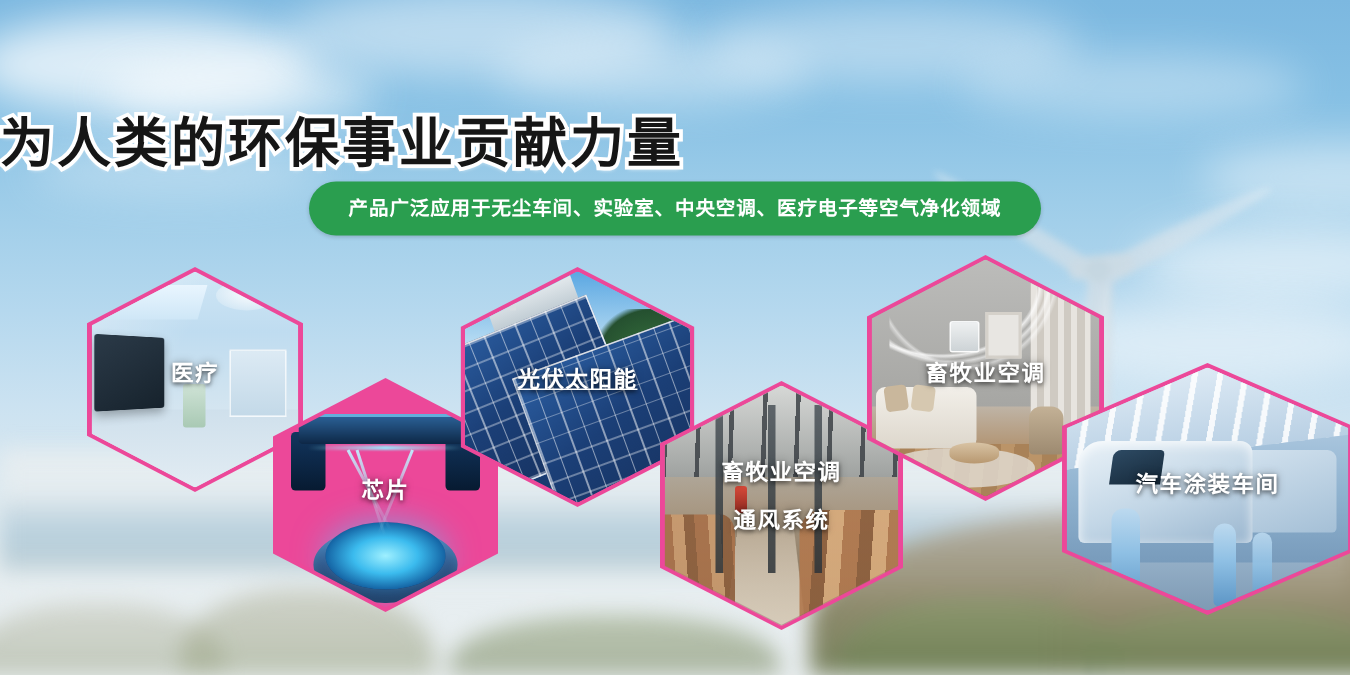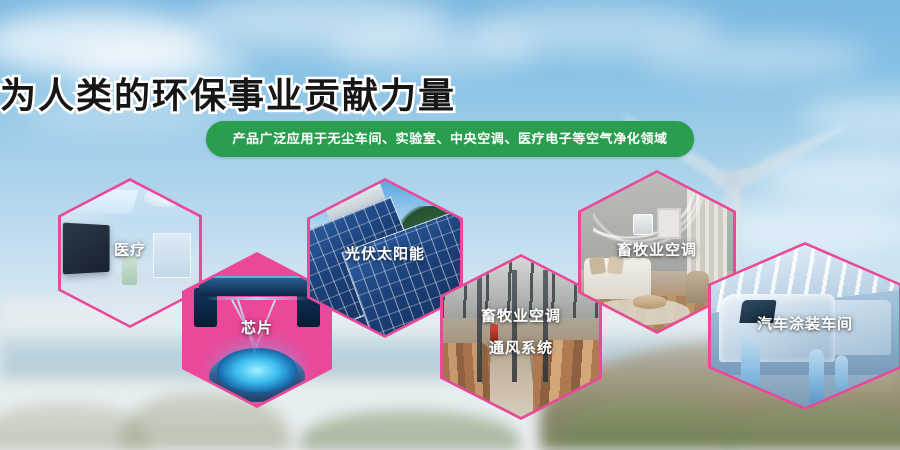--- a/index.html
+++ b/index.html
@@ -558,21 +558,21 @@
     <div class="hex" style="left:307px; top:178px; width:156px; height:160px;">
       <div class="hex-inner">
         <div class="hex-photo ph-solar">
           <div class="sky2"></div>
           <div class="trees"></div>
           <div class="roof"></div>
           <div class="pipe"></div>
           <div class="panel p1"></div>
           <div class="panel p2"></div>
         </div>
-        <div class="hex-label" style="top:62px;">光伏太阳能</div>
+        <div class="hex-label" style="top:62px;text-decoration:underline;">光伏太阳能</div>
       </div>
     </div>
 
     <div class="hex" style="left:440px; top:254px; width:162px; height:166px;">
       <div class="hex-inner">
         <div class="hex-photo ph-barn">
           <div class="roofbeams"></div>
           <div class="aisle"></div>
           <div class="cows-l"></div>
           <div class="cows-r"></div>

